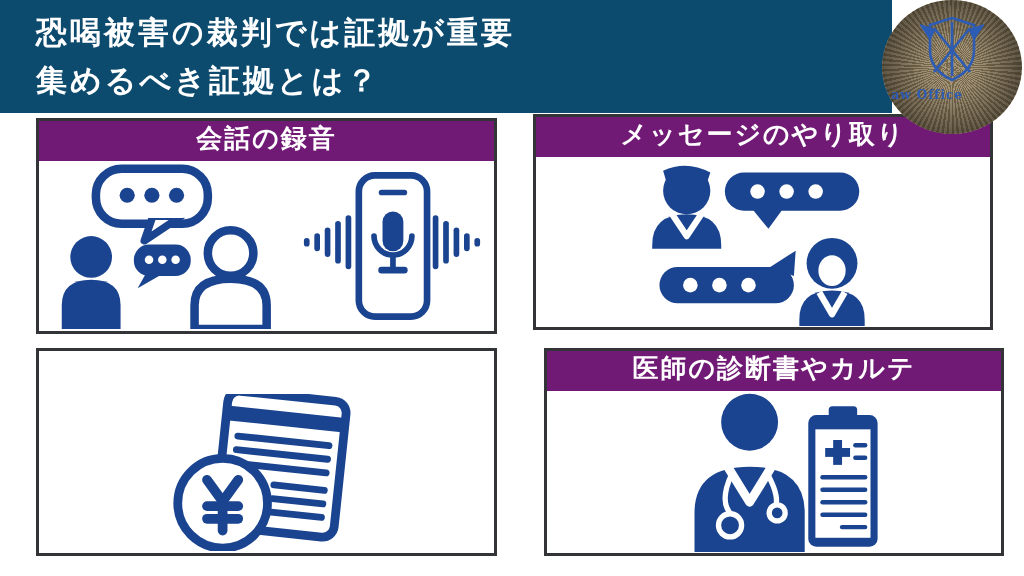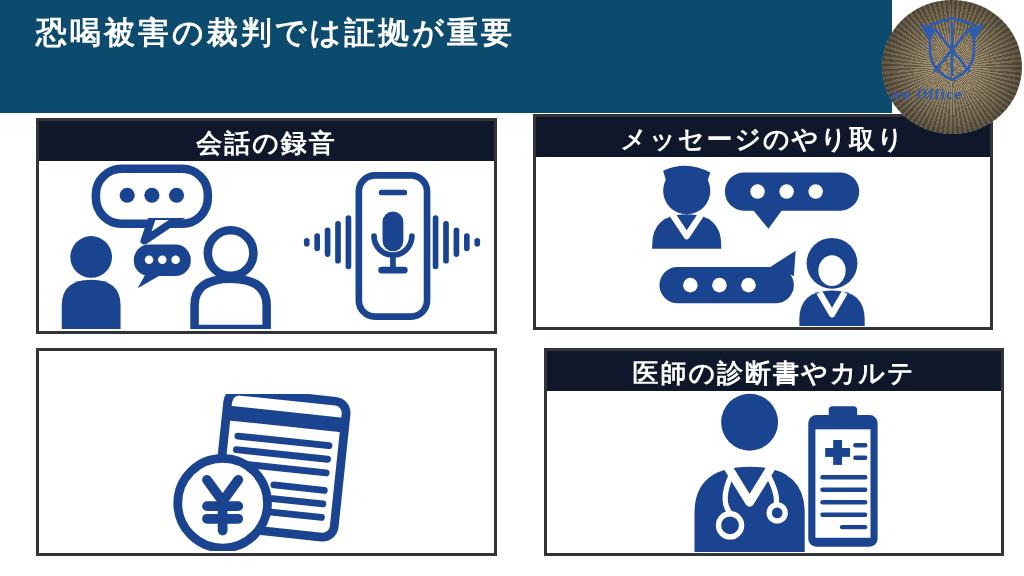--- a/index.html
+++ b/index.html
@@ -31,40 +31,41 @@
   .logo .caption{
     position:absolute;left:0;right:0;top:88px;text-align:left;
     color:#2c5cb4;font-family:"DejaVu Serif","Liberation Serif",serif;
     font-size:12px;font-weight:bold;letter-spacing:1px;
   }
   
   .card{
     position:absolute;background:#ffffff;border:3px solid #333438;box-sizing:border-box;
   }
   .card-header{
-    height:40px;background:#0f172a;display:flex;align-items:flex-end;justify-content:center;
+    height:40px;background:#701a75;display:flex;align-items:flex-start;justify-content:center;
   }
   .card-header span{
     color:#ffffff;font-weight:bold;font-size:26px;letter-spacing:2px;white-space:nowrap;
   }
   .card-body{
     position:absolute;left:0;right:0;top:40px;bottom:0;
     display:flex;align-items:center;justify-content:center;gap:18px;
   }
   #card1{left:36px;top:118px;width:461px;height:216px;}
   #card2{left:533px;top:114px;width:460px;height:216px;}
   #card3{left:36px;top:348px;width:461px;height:208px;}
   #card4{left:533px;top:348px;width:460px;height:208px;margin-left:11px;}
 </style>
 </head>
 <body>
 
 <div class="band">
   <div class="title">
     <div>恐喝被害の裁判では証拠が重要</div>
+    <div>集めるべき証拠とは？</div>
   </div>
 </div>
 
 <div class="logo">
   <div class="vignette"></div>
   <svg width="64" height="70" viewBox="0 0 64 70">
     <g stroke="#2c5cb4" fill="none" stroke-width="2.6">
       <path d="M10 24 L2 12 L14 16 Z" fill="#2c5cb4"></path>
       <path d="M54 24 L62 12 L50 16 Z" fill="#2c5cb4"></path>
       <path d="M32 4 L54 11 V36 Q54 56 32 66 Q10 56 10 36 V11 Z"></path>

